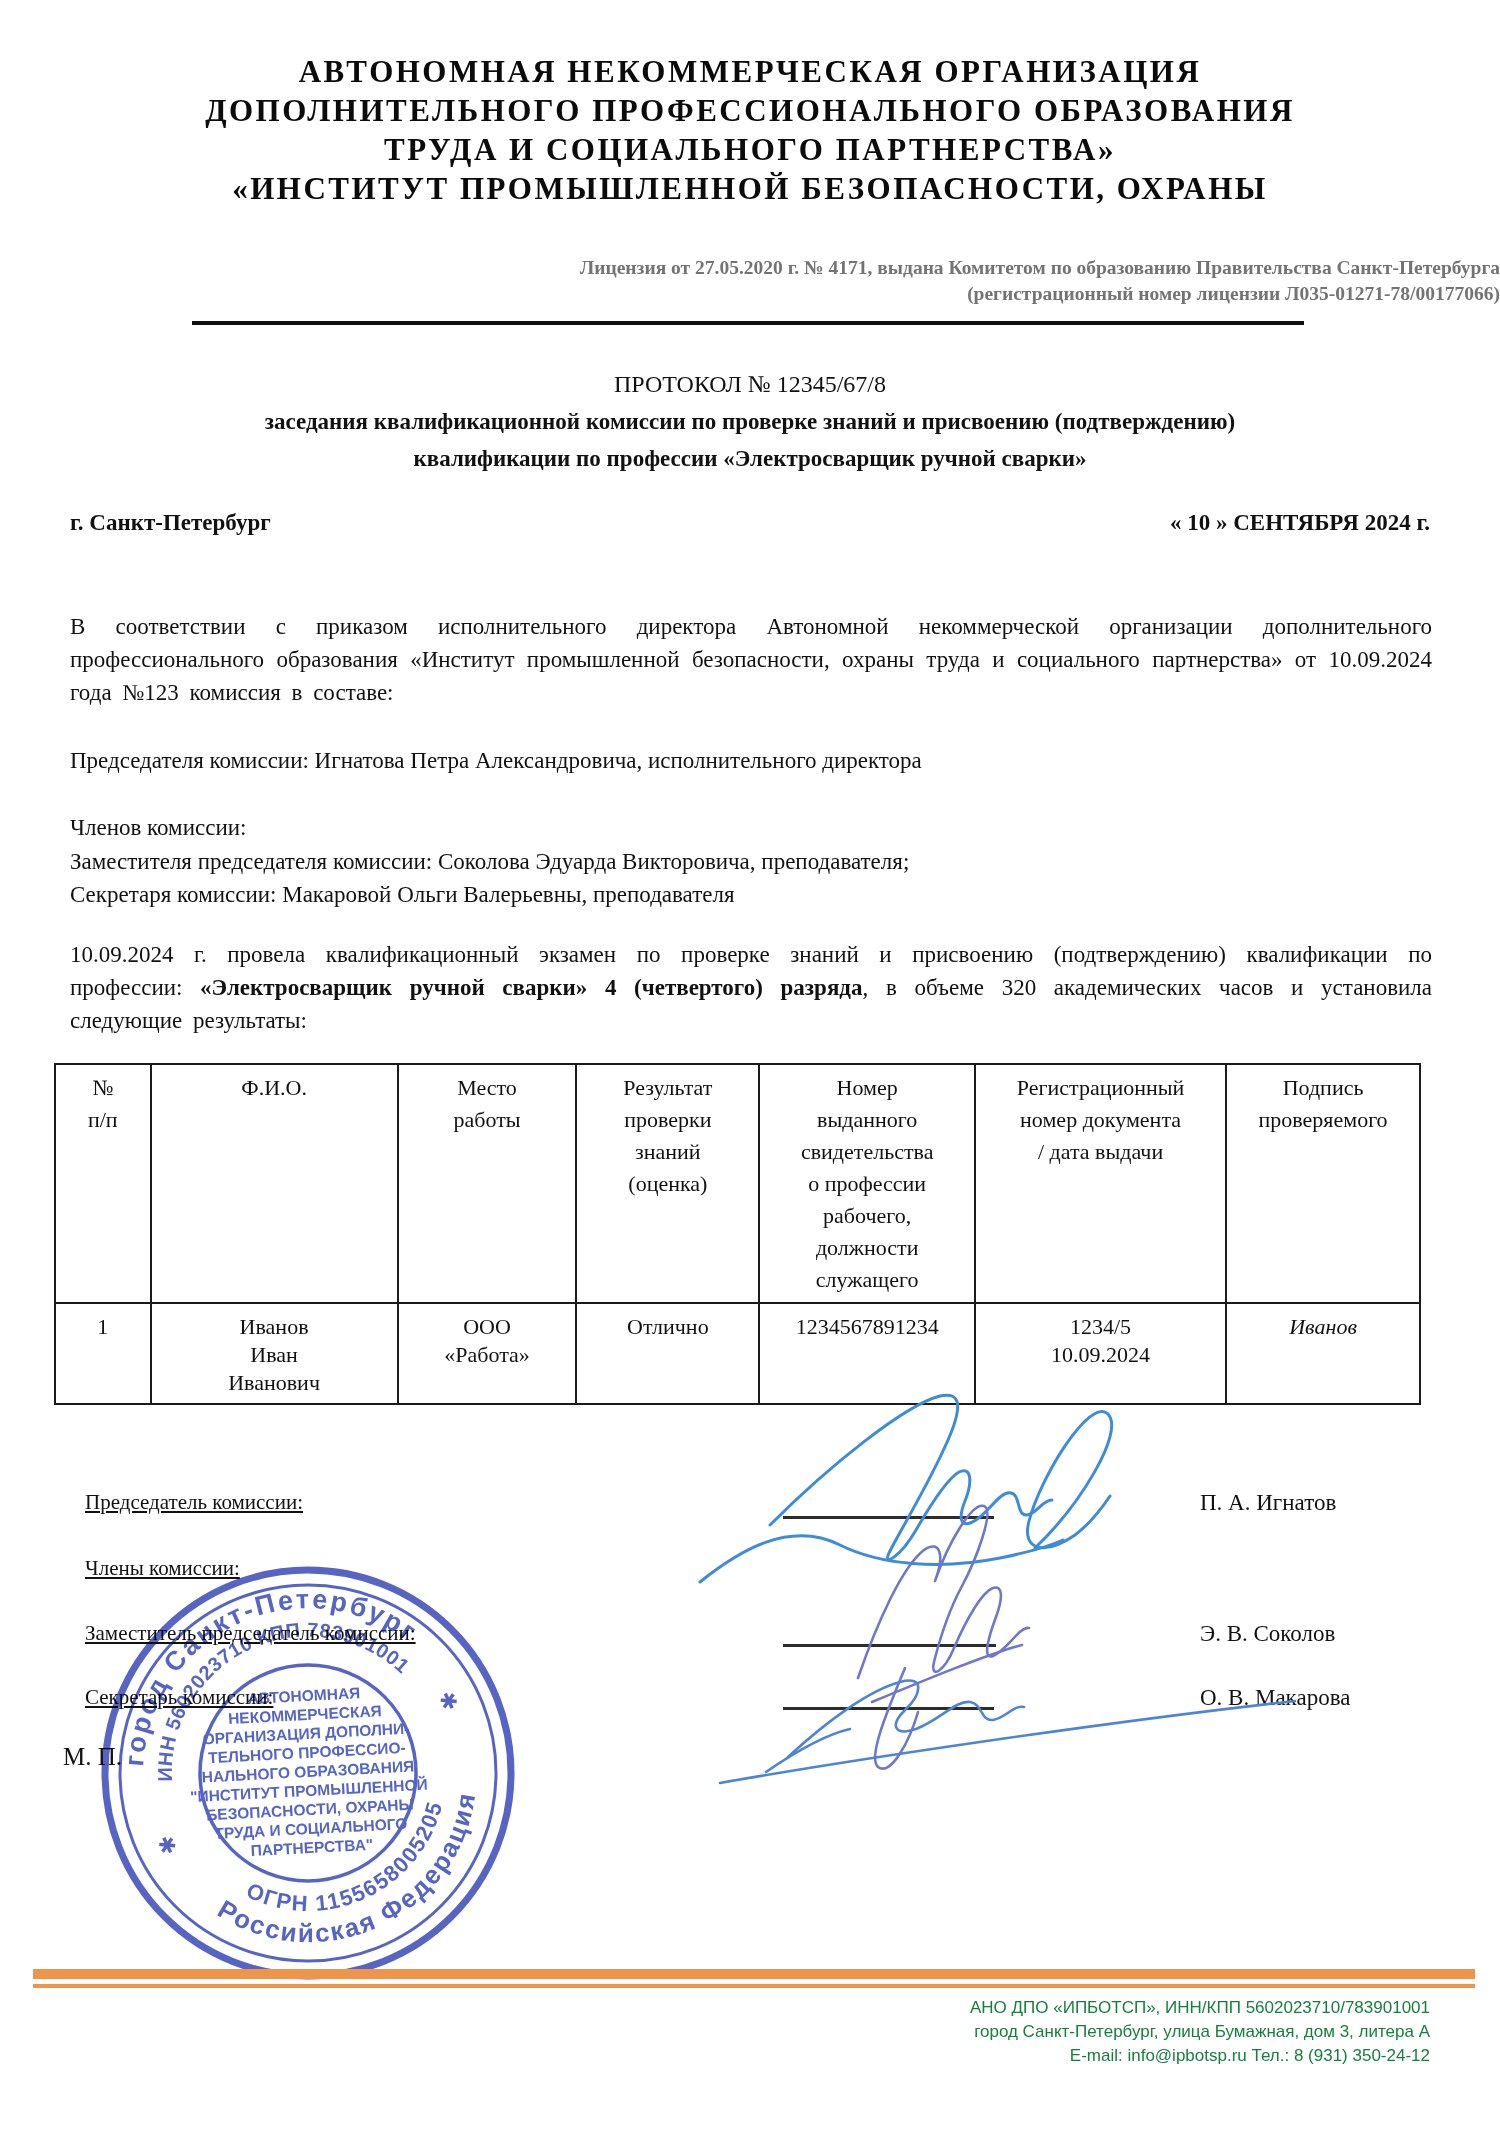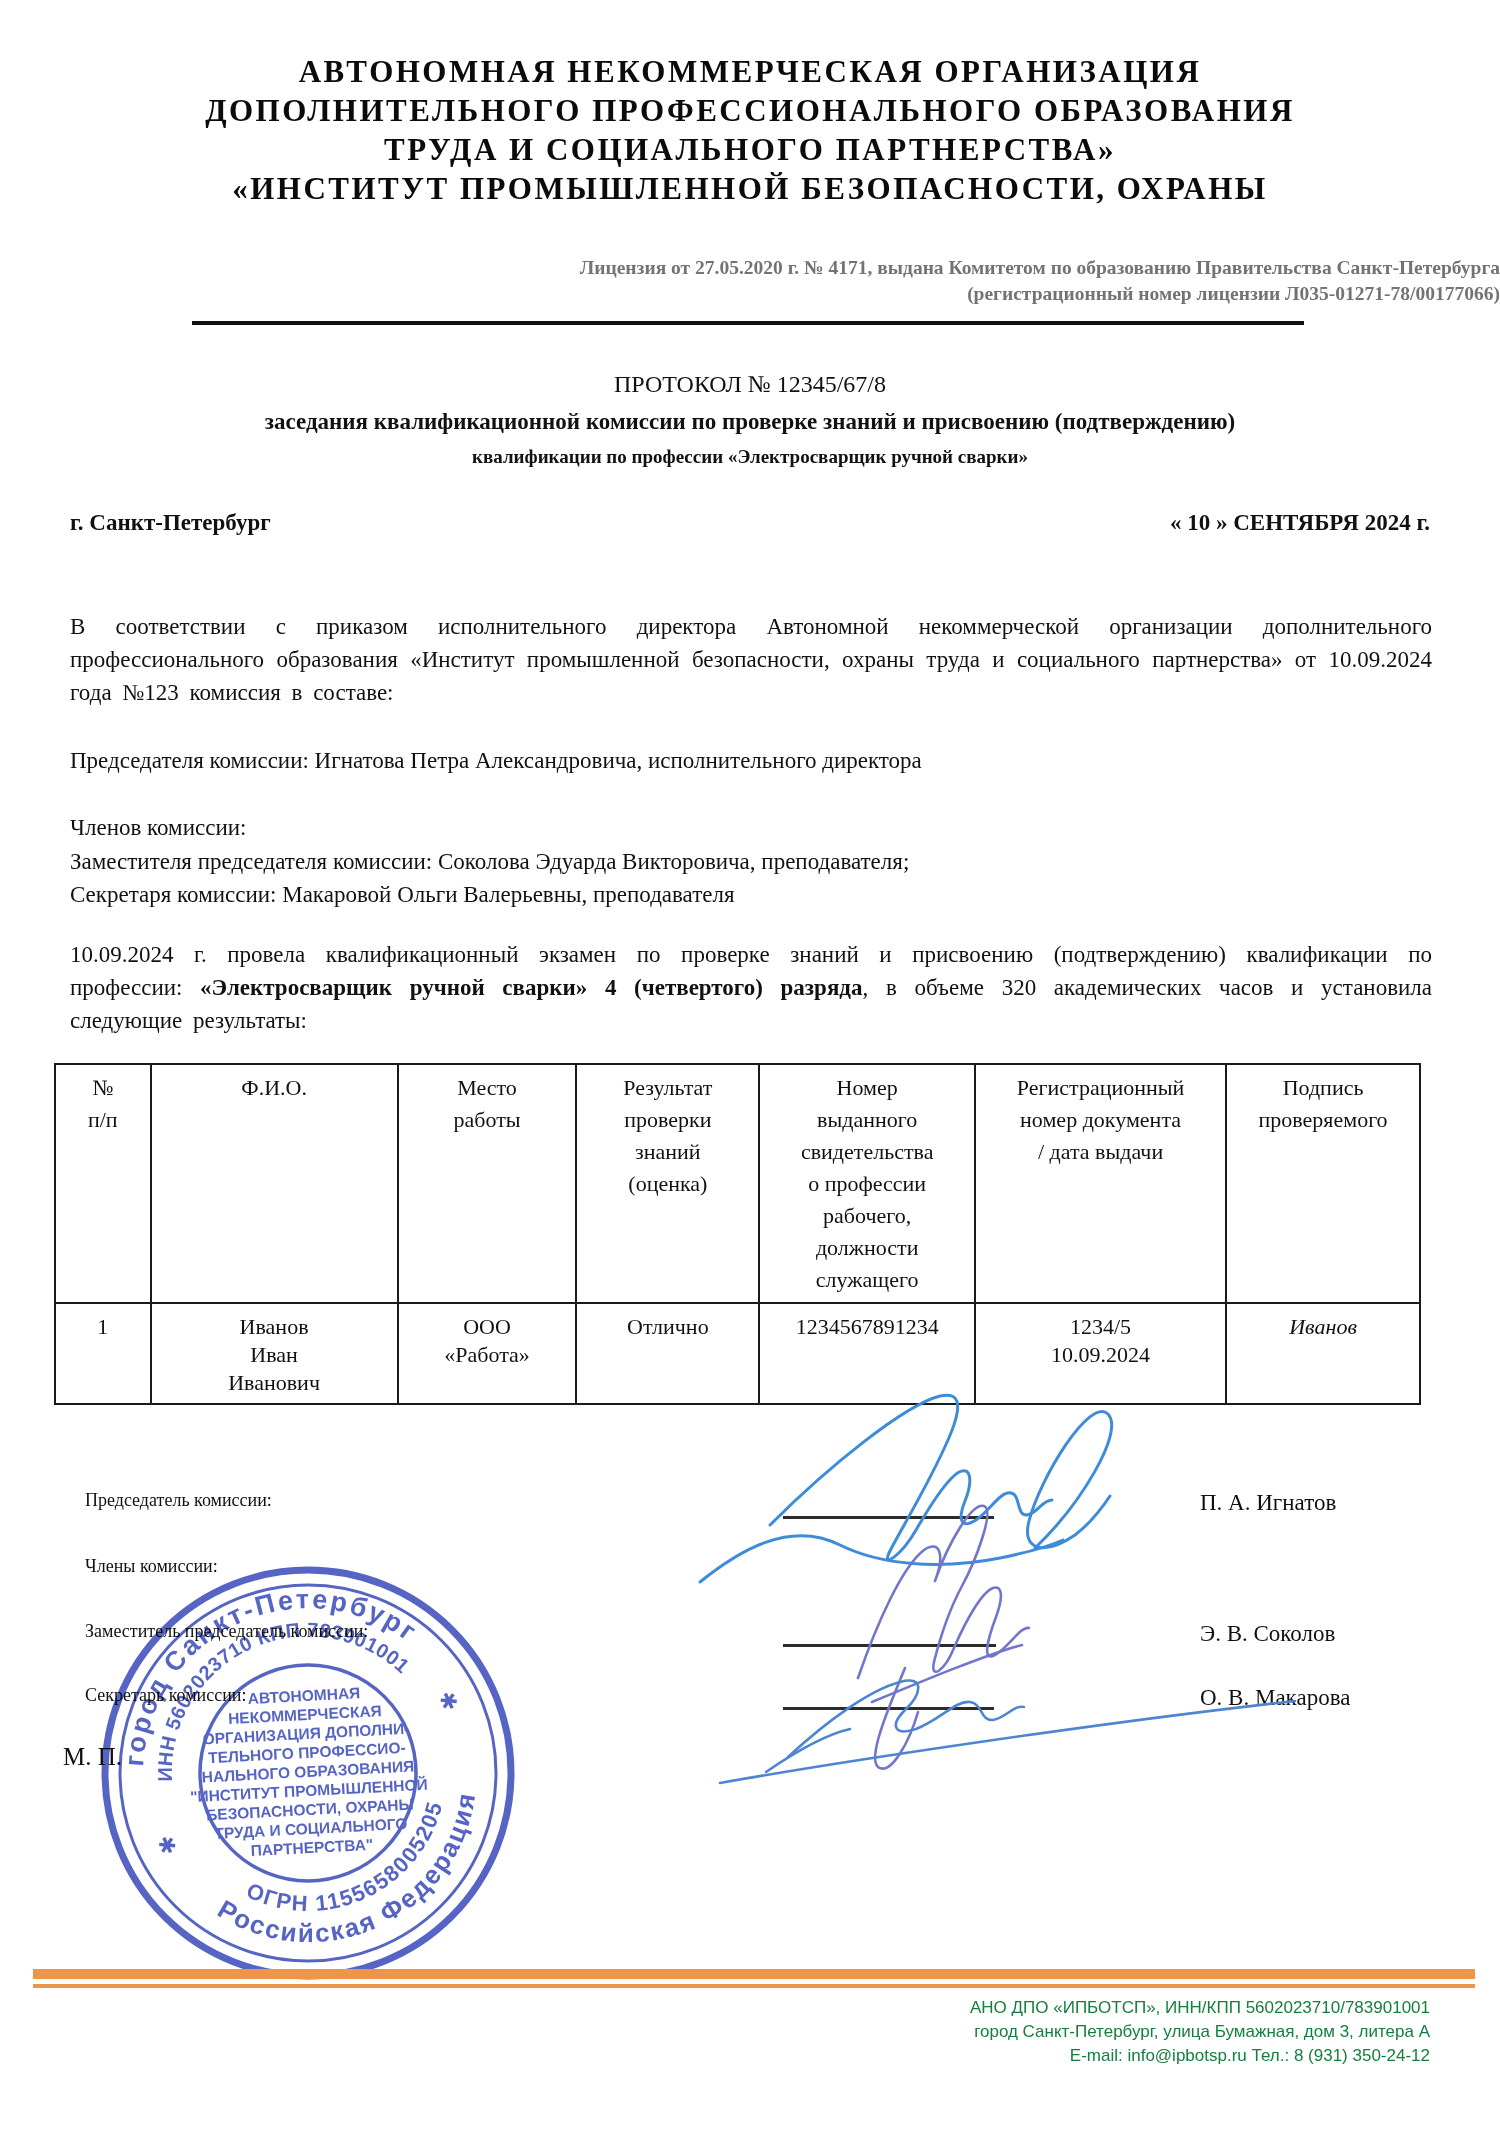--- a/index.html
+++ b/index.html
@@ -13,21 +13,21 @@
     left:0; right:0; top:52px; text-align:center;
     font-weight:bold; font-size:31px; line-height:39px; letter-spacing:2.5px; color:#0b0b0b;
   }
   .license {
     left:0; right:0; top:255px; text-align:right;
     font-weight:bold; font-size:19.5px; line-height:26px; color:#737373;
   }
   .top-rule { left:192px; width:1112px; top:321px; height:4px; background:#111; }
   .protocol-title { left:0; right:0; top:371px; text-align:center; font-weight:normal; font-size:24px; }
   .protocol-sub1 { left:0; right:0; top:409px; text-align:center; font-weight:bold; font-size:23px; }
-  .protocol-sub2 { left:0; right:0; top:446px; text-align:center; font-weight:bold; font-size:19px; }
+  .protocol-sub2 { left:0; right:0; top:446px; text-align:center; font-weight:bold; font-size:23px; }
   .placedate { left:70px; right:70px; top:510px; font-weight:bold; font-size:23px; }
   .placedate .city { float:left; }
   .placedate .date { float:right; }
   .para {
     left:70px; width:1362px; font-size:23px; line-height:33px;
     text-align:justify; word-spacing:5px;
   }
   .line { left:70px; width:1362px; font-size:23px; line-height:33px; }
   table.results {
     position:absolute; left:54px; top:1063px; width:1367px;
@@ -35,21 +35,21 @@
     font-size:22px;
   }
   table.results td {
     border:2.5px solid #1a1a1a; vertical-align:top; text-align:center;
     padding:7px 6px 6px 6px; line-height:32px;
   }
   table.results tr.data td { line-height:28px; padding-top:9px; }
   td.cell-fio { text-align:left; padding-left:14px; }
   td.cell-sign { font-style:italic; }
   .preline { white-space:pre-line; }
-  .sig-label { font-size:18px; }
+  .sig-label { font-size:21px;text-decoration:underline; }
   .sig-name  { font-size:23px; }
   .sig-line  { height:3px; background:#2c2c2c; }
   .mp { font-size:25px; }
   .footer-rule-thick { left:33px; width:1442px; top:1969px; height:10px; background:#EF9549; }
   .footer-rule-thin  { left:33px; width:1442px; top:1984px; height:4px;  background:#EF9549; }
   .footer-text {
     right:70px; top:1996px; width:800px; text-align:right;
     font-family:"Liberation Sans","DejaVu Sans",sans-serif;
     font-size:17px; line-height:24px; color:#15803d;
   }

